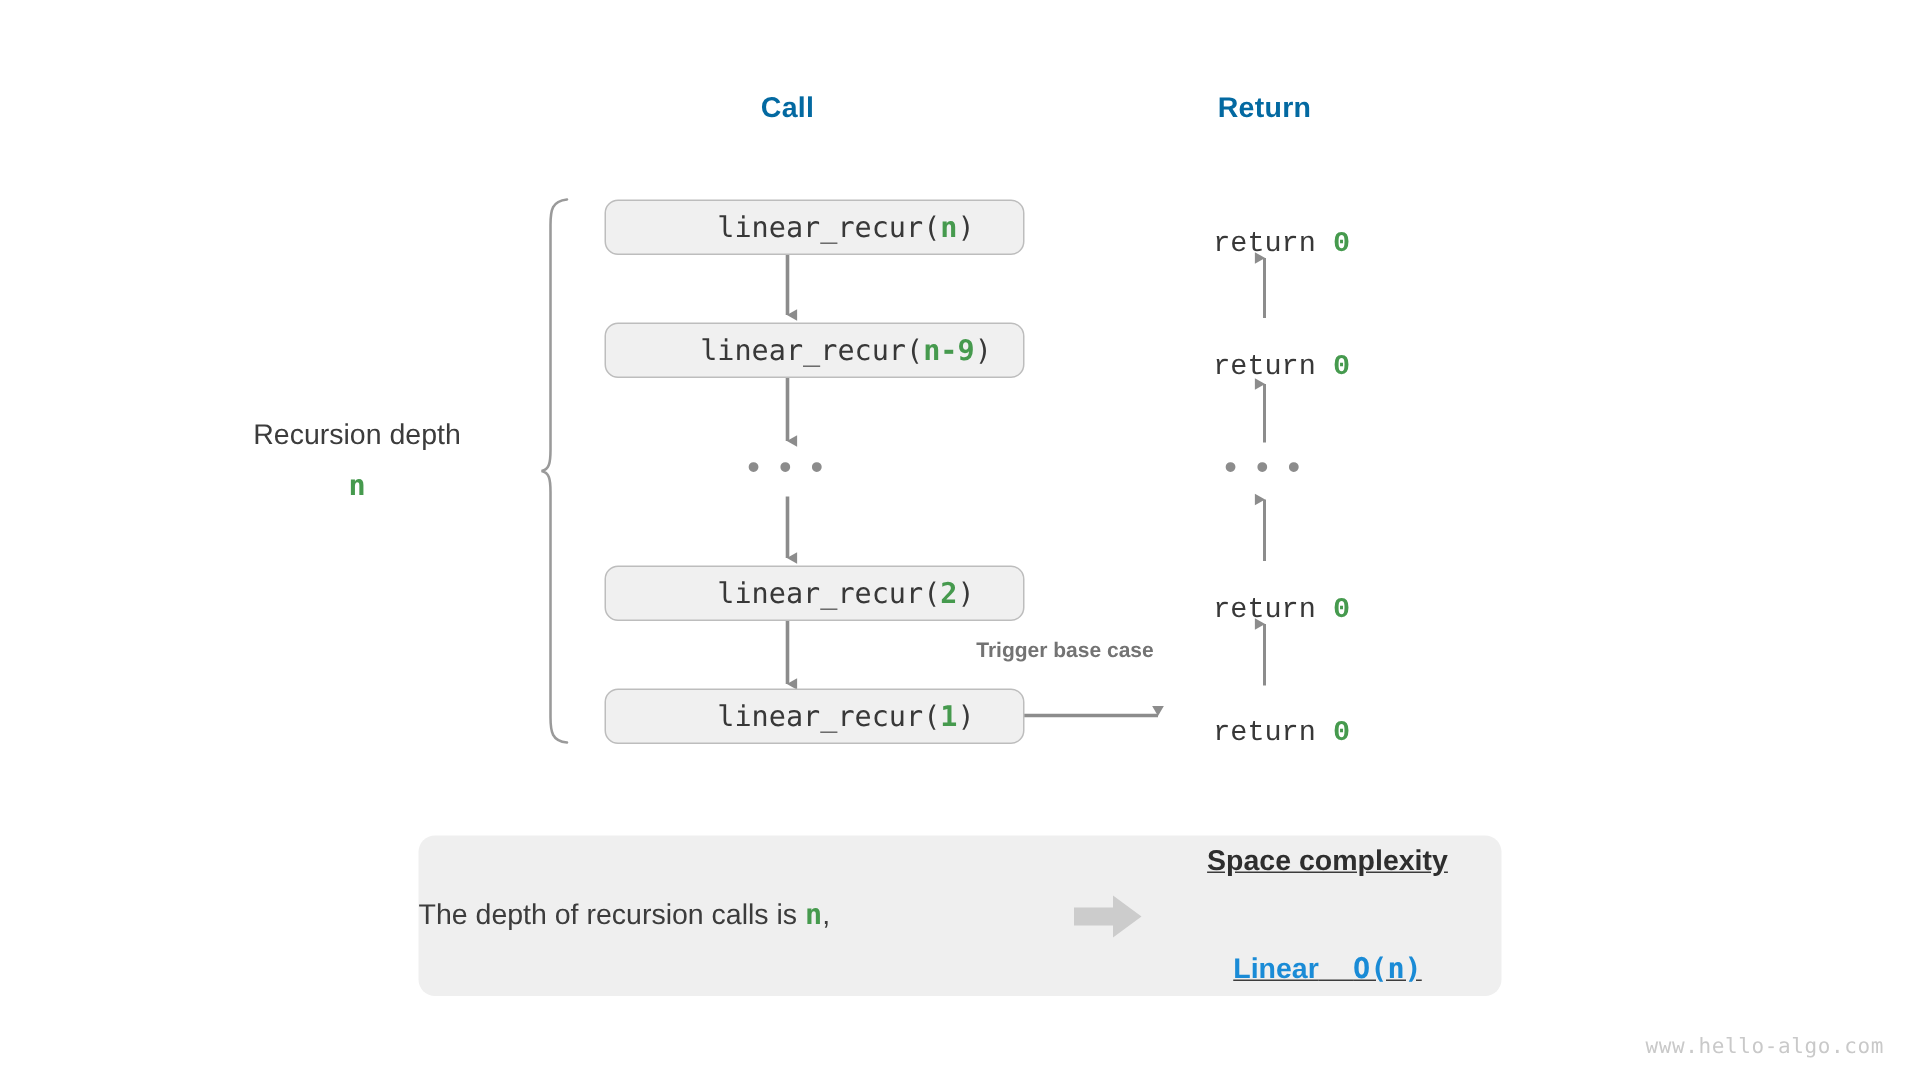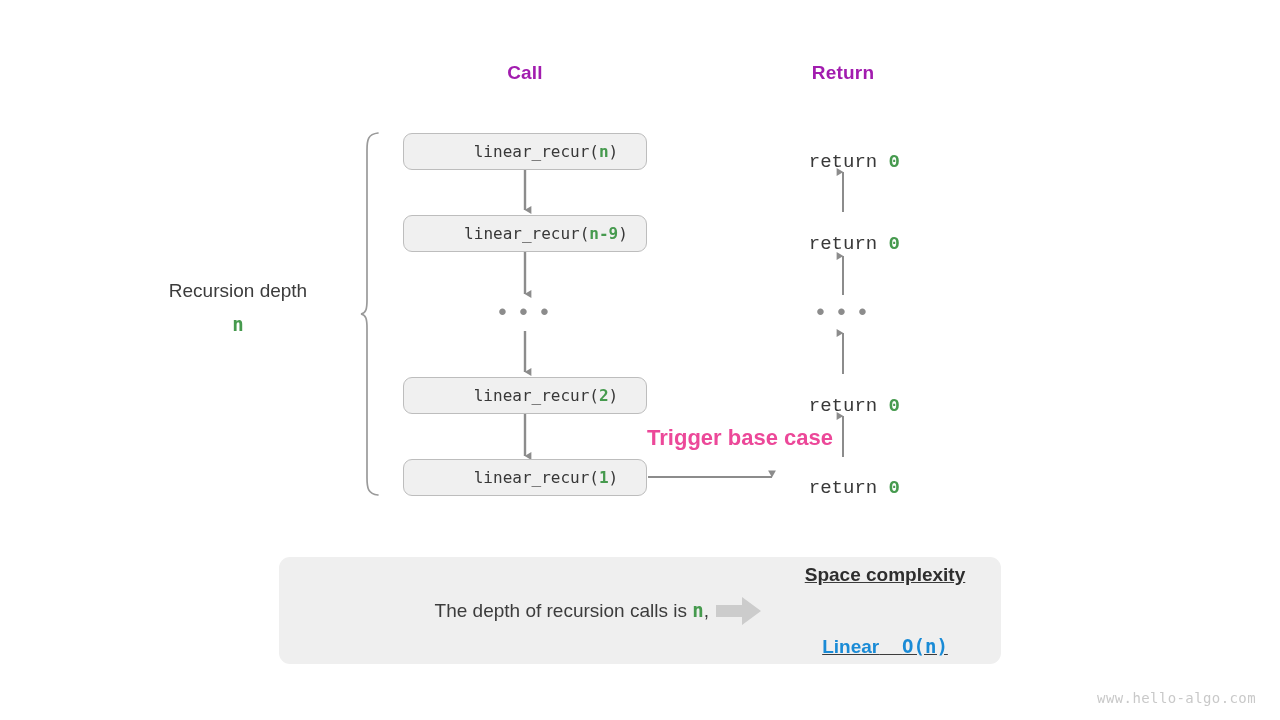--- a/index.html
+++ b/index.html
@@ -14,43 +14,43 @@
     overflow: hidden;
     font-family: "Liberation Sans", sans-serif;
     color: #3c3c3c;
   }
 
   
   .col-header {
     position: absolute;
     font-size: 19px;
     font-weight: bold;
-    color: #a21caf;
+    color: #0369a1;
     letter-spacing: .2px;
     white-space: nowrap;
     transform: translateX(-50%);
   }
   #header-call   { left: 525px; top: 62px; }
   #header-return { left: 843px; top: 62px; }
 
   
   .call-box {
     position: absolute;
     left: 403px;
-    width: 244px;
+    width: 280px;
     height: 37px;
     box-sizing: border-box;
     background: #f0f0f0;
     border: 1.6px solid #bdbdbd;
     border-radius: 9px;
     display: flex;
     align-items: center;
     justify-content: center;
     font-family: "DejaVu Sans Mono", monospace;
-    font-size: 16px;
+    font-size: 19px;
     color: #383838;
     white-space: pre;
     padding-left: 42px;
   }
   .call-box .arg { color: #469a4e; font-weight: bold; }
 
   
   .ret-label {
     position: absolute;
     left: 843px;
@@ -99,44 +99,44 @@
     margin-top: 11px;
     font-family: "DejaVu Sans Mono", monospace;
     font-size: 19px;
     font-weight: bold;
     color: #469a4e;
   }
 
   
   #trigger-label {
     position: absolute;
-    left: 740px;
+    left: 710px;
     top: 425px;
     transform: translateX(-50%);
-    font-size: 22px;
-    font-weight: bold;
-    color: #ec4899;
+    font-size: 14px;
+    font-weight: bold;
+    color: #737373;
     white-space: nowrap;
   }
 
   
   #summary-panel {
     position: absolute;
     left: 279px;
     top: 557px;
     width: 722px;
     height: 107px;
     background: #efefef;
     border-radius: 11px;
     display: flex;
     align-items: center;
   }
   #summary-left {
     width: 430px;
-    text-align: right;
+    text-align: left;
     font-size: 19px;
     color: #3c3c3c;
     line-height: 37px;
   }
   #summary-left .mono { font-family: "DejaVu Sans Mono", monospace; }
   #summary-left .var {
     font-family: "DejaVu Sans Mono", monospace;
     font-weight: bold;
     color: #469a4e;
   }

